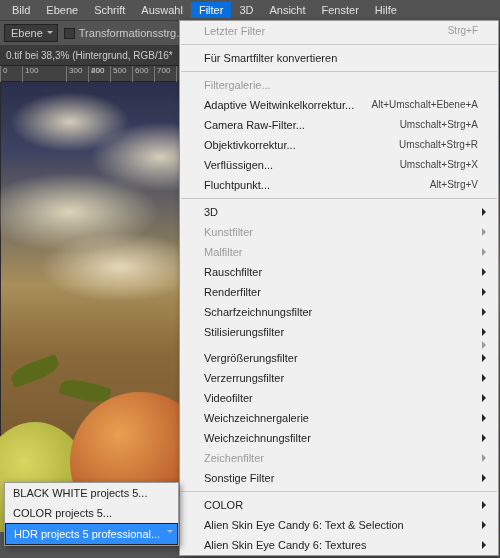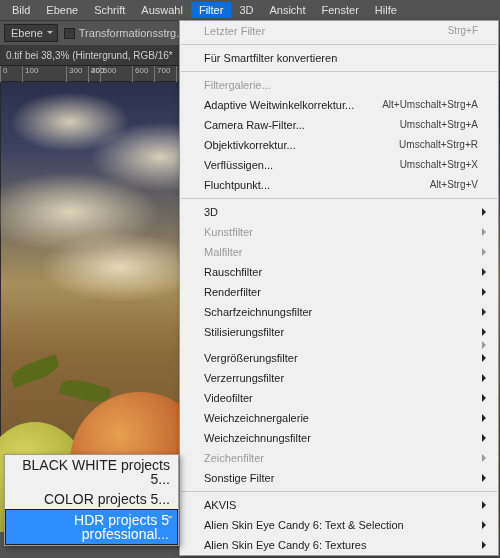--- a/index.html
+++ b/index.html
@@ -26,21 +26,21 @@
   .dropdown .row { display: flex; align-items: center; padding: 3px 20px 3px 24px; font-size: 11px; cursor: default; position: relative; line-height: 14px; }
   .dropdown .row .label { flex: 1; white-space: nowrap; overflow: hidden; text-overflow: ellipsis; }
   .dropdown .row .shortcut { color: #444; font-size: 10px; margin-left: 8px; white-space: nowrap; }
   .dropdown .row.disabled { color: #9a9a9a; }
   .dropdown .row.disabled .shortcut { color: #9a9a9a; }
   .dropdown .sep { height: 1px; background: #c8c8c8; margin: 3px 1px; }
   .dropdown .row .arrow { position: absolute; right: 8px; top: 50%; margin-top: -4px; width: 0; height: 0; border: 4px solid transparent; border-left-color: #222; }
   .dropdown .row.disabled .arrow { border-left-color: #9a9a9a; }
 
   .submenu { position: absolute; bottom: 12px; left: 4px; width: 175px; background: #f0f0f0; border: 1px solid #9a9a9a; box-shadow: 2px 2px 6px rgba(0,0,0,0.4); color: #222; }
-  .submenu .row { padding: 3px 8px 3px 8px; font-size: 14px; cursor: default; line-height: 14px; text-align: right; }
+  .submenu .row { padding: 3px 8px 3px 8px; font-size: 11px; cursor: default; line-height: 14px; }
   .submenu .row.sel { background: #2f8eff; color: #fff; }
 
   .edge-shadow { box-shadow: inset 1px 0 0 #2a2a2a; }
 </style>
 </head>
 <body>
 
 <div class="menubar" id="menubar">
     <div class="mitem">Bild</div>
     <div class="mitem">Ebene</div>
@@ -64,21 +64,21 @@
 <div class="tabbar">
   <span>0.tif bei 38,3% (Hintergrund, RGB/16*</span>
 </div>
 
 <div class="ruler" id="ruler">
     <div class="tick" style="left: 0px;">0</div>
     <div class="tick" style="left: 22px;">100</div>
     <div class="tick" style="left: 44px; margin-left: 44px;">200</div>
     <div class="tick" style="left: 66px;">300</div>
     <div class="tick" style="left: 88px;">400</div>
-    <div class="tick" style="left: 100px;">500</div>
+    <div class="tick" style="left: 110px;">500</div>
     <div class="tick" style="left: 132px;">600</div>
     <div class="tick" style="left: 154px;">700</div>
     <div class="tick" style="left: 176px;">800</div>
   </div>
 
 <div class="canvas edge-shadow">
   <div class="cloud" style="left:10px; top:10px; width:120px; height:60px;"></div>
   <div class="cloud" style="left:90px; top:40px; width:140px; height:70px;"></div>
   <div class="cloud" style="left:-20px; top:90px; width:180px; height:80px;"></div>
   <div class="cloud" style="left:40px; top:150px; width:160px; height:70px;"></div>
@@ -97,21 +97,21 @@
     <div class="sep"></div>
     <div class="row">
       <span class="label">Für Smartfilter konvertieren</span>
     </div>
     <div class="sep"></div>
     <div class="row disabled">
       <span class="label">Filtergalerie...</span>
     </div>
     <div class="row">
       <span class="label">Adaptive Weitwinkelkorrektur...</span>
-      <span class="shortcut">Alt+Umschalt+Strg+A</span>
+      <span class="shortcut">Alt+Umschalt+Ebene+A</span>
     </div>
     <div class="row">
       <span class="label">Camera Raw-Filter...</span>
       <span class="shortcut">Umschalt+Strg+A</span>
     </div>
     <div class="row">
       <span class="label">Objektivkorrektur...</span>
       <span class="shortcut">Umschalt+Strg+R</span>
     </div>
     <div class="row">
@@ -177,21 +177,21 @@
     <div class="row disabled">
       <span class="label">Zeichenfilter</span>
       <span class="arrow"></span>
     </div>
     <div class="row">
       <span class="label">Sonstige Filter</span>
       <span class="arrow"></span>
     </div>
     <div class="sep"></div>
     <div class="row">
-      <span class="label">AKVIS</span>
+      <span class="label">COLOR</span>
       <span class="arrow"></span>
     </div>
     <div class="row">
       <span class="label">Alien Skin Eye Candy 6: Text &amp; Selection</span>
       <span class="arrow"></span>
     </div>
     <div class="row">
       <span class="label">Alien Skin Eye Candy 6: Textures</span>
       <span class="arrow"></span>
     </div>

